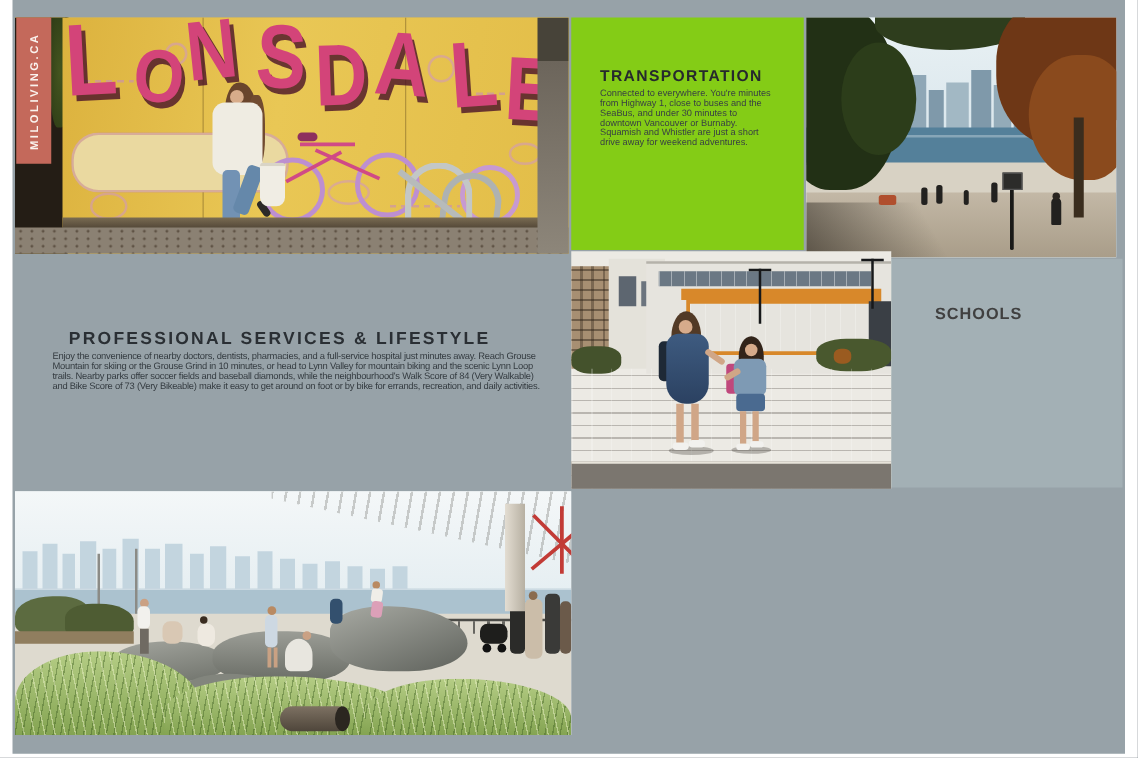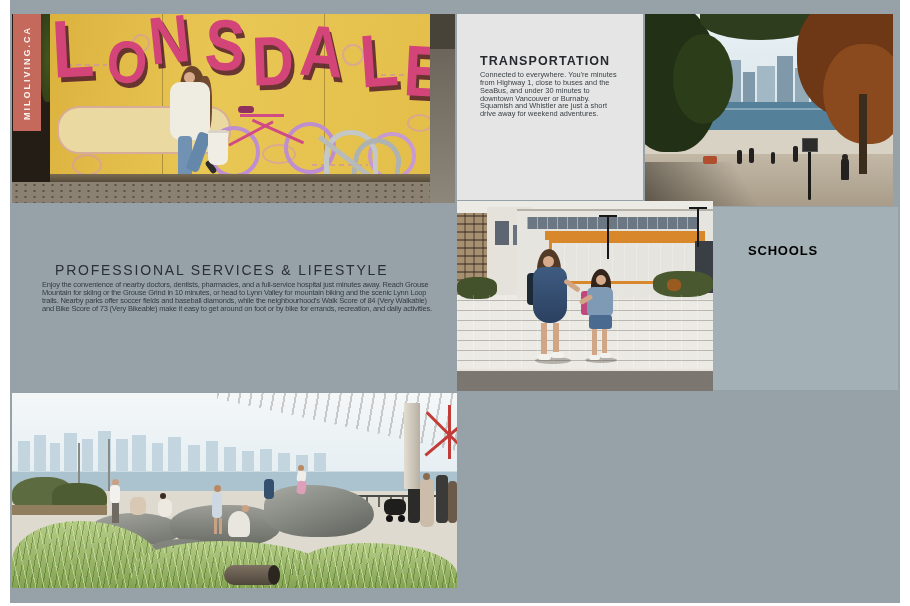--- a/index.html
+++ b/index.html
@@ -22,37 +22,37 @@
   .seam{position:absolute;top:0;width:1px;height:168px;background:rgba(80,58,20,.35);}
   .mlet{position:absolute;font-weight:700;line-height:1;color:#d34479;
         text-shadow:3px 4px 0 rgba(72,18,40,.8);}
   .doodle{position:absolute;border:2px solid rgba(208,150,195,.55);border-radius:50%;}
   .squig{position:absolute;height:2px;background:repeating-linear-gradient(90deg,rgba(200,140,185,.6) 0 5px,transparent 5px 9px);}
   .wheel{position:absolute;border:4px solid #bd8fd0;border-radius:50%;background:transparent;}
   .frameln{position:absolute;height:3px;background:#d04a86;}
   .rackarc{position:absolute;border:5px solid #c3c7c6;border-bottom:none;border-radius:26px 26px 0 0;}
 
   
-  .cream{left:447px;top:14px;width:186px;height:186px;background:#e5e5e5;}
+  .cream{left:447px;top:14px;width:186px;height:186px;background:#84cc16;}
   .cream h2{margin:0;position:absolute;left:23px;top:40px;font-size:12.5px;letter-spacing:1.1px;
         color:#26292d;font-weight:700;}
   .cream p{margin:0;position:absolute;left:23px;top:57px;width:138px;font-size:7.4px;
         line-height:1.06;color:#383f44;}
 
   
   .schools{left:698px;top:207px;width:190px;height:183px;background:#a3b0b5;}
   .schools h2{margin:0;position:absolute;left:40px;top:36px;font-size:13px;letter-spacing:.8px;
-        color:#000000;font-weight:700;}
+        color:#404040;font-weight:700;}
   .schools ul{margin:0;padding:0;list-style:none;position:absolute;left:38px;top:62px;}
   .schools li{font-size:7.3px;line-height:8.4px;color:#2c3136;padding-left:12px;position:relative;}
   .schools li::before{content:"\2022";position:absolute;left:0;top:0;font-size:7px;}
 
   
   .services h2{margin:0;position:absolute;left:45px;top:262px;font-size:14px;letter-spacing:1.8px;
-        color:#2a2f34;font-weight:400;}
+        color:#2a2f34;font-weight:700;}
   .services p{margin:0;position:absolute;left:32px;top:281px;width:392px;font-size:7.5px;
         letter-spacing:-.2px;line-height:1.05;color:#343b40;}
 
   
   .score{left:448px;top:393px;width:440px;height:195px;background:#bf5a49;}
   .vline{position:absolute;left:36px;width:2px;background:rgba(255,255,255,.75);}
   .score .txt{position:absolute;left:36px;top:71px;color:#fdfbf9;font-size:19px;font-weight:700;
         letter-spacing:.2px;}
 
   

